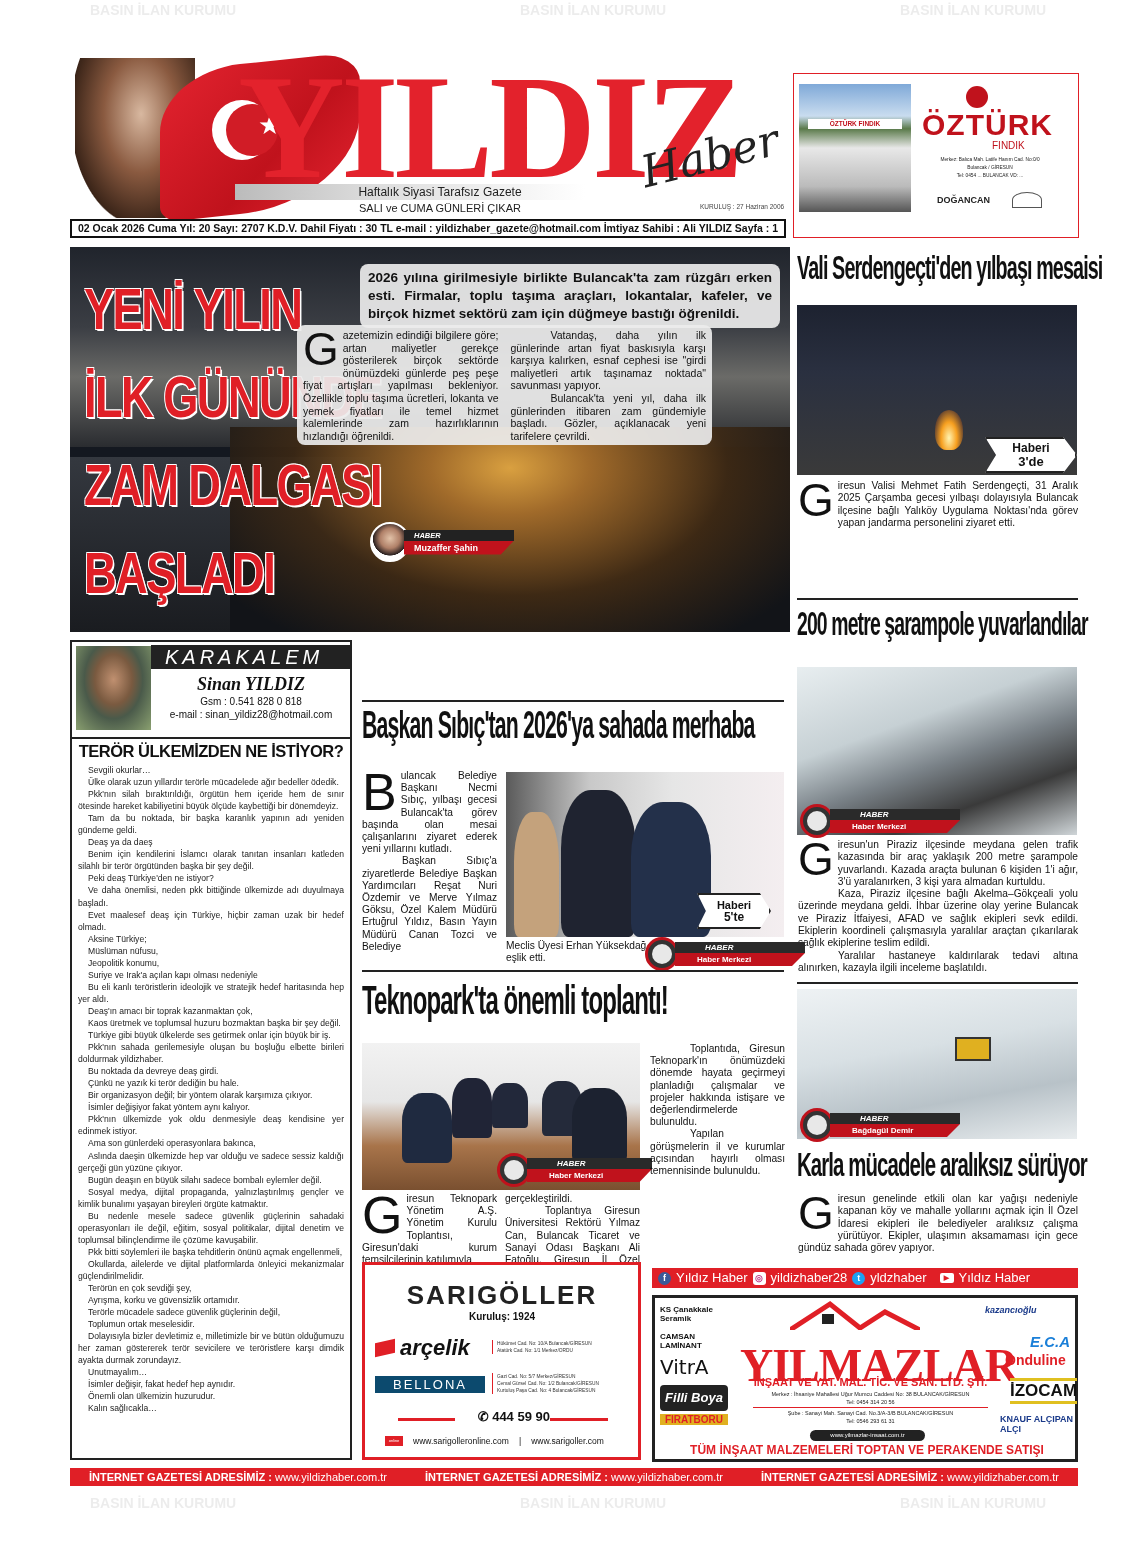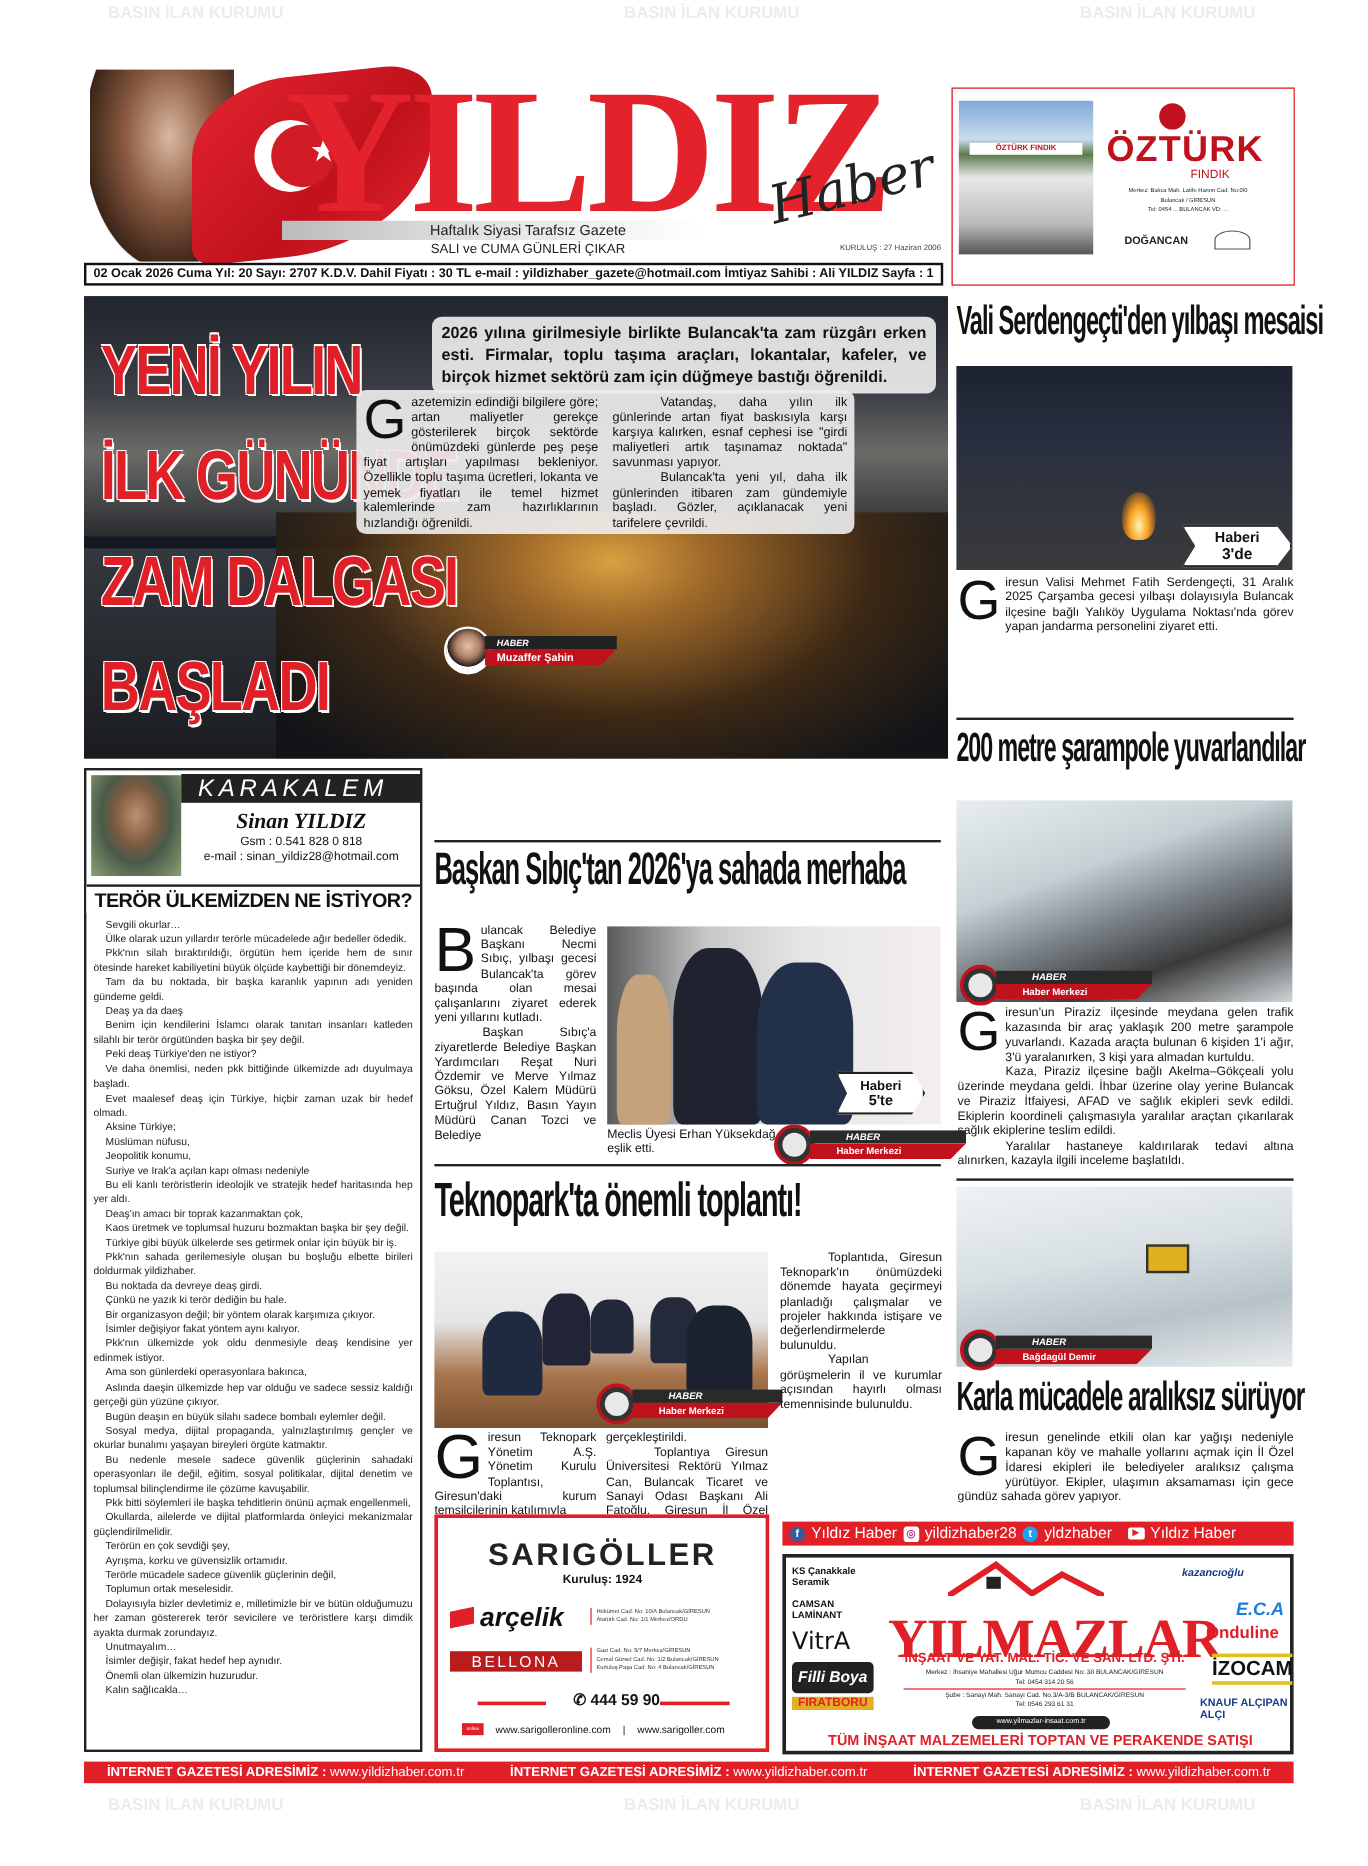--- a/index.html
+++ b/index.html
@@ -89,21 +89,21 @@
 .t-text1{left:362px;top:1193px;width:135px;font-size:10.2px;line-height:12.2px;text-align:justify}
 .t-text2{left:505px;top:1193px;width:135px;font-size:10.2px;line-height:12.2px;text-align:justify}
 .t-text3{left:650px;top:1043px;width:135px;font-size:10.2px;line-height:12.2px;text-align:justify}
 
 .ad-sg{left:362px;top:1262px;width:279px;height:198px;border:3px solid #e01f26;background:#fff}
 .sg-brand{left:392px;top:1280px;width:220px;text-align:center;font-weight:bold;font-size:26px;letter-spacing:2px;color:#222}
 .sg-est{left:392px;top:1311px;width:220px;text-align:center;font-size:10px;font-weight:bold}
 .sg-arcelik{left:375px;top:1335px;font-size:22px;font-style:italic;font-weight:bold;color:#111}
 .sg-arcelik-flag{left:375px;top:1341px;width:20px;height:14px;background:#e01f26;transform:skewY(-12deg)}
 .sg-addr{font-size:4.8px;line-height:7px;color:#333;border-left:1px solid #e01f26;padding-left:4px}
-.sg-bellona{left:375px;top:1376px;width:110px;height:17px;background:#b91c1c;color:#fff;font-size:13px;letter-spacing:2px;text-align:center;line-height:17px}
+.sg-bellona{left:375px;top:1376px;width:110px;height:17px;background:#0c4a6e;color:#fff;font-size:13px;letter-spacing:2px;text-align:center;line-height:17px}
 .sg-phone-line{left:398px;top:1418px;width:210px;height:3px;background:#e01f26}
 .sg-phone{left:455px;top:1409px;width:95px;background:#fff;text-align:right;font-size:13px;font-weight:bold}
 .sg-web{left:385px;top:1436px;width:240px;font-size:8.5px;display:flex;gap:10px;align-items:center}
 .sg-online{width:18px;height:10px;background:#e01f26;color:#fff;font-size:4px;text-align:center;line-height:10px}
 
 .social{left:652px;top:1268px;width:426px;height:20px;background:#e01f26;color:#fff;font-size:13px;line-height:20px;display:flex;align-items:center;gap:5px;padding-left:6px;white-space:nowrap}
 .soc-icon{width:13px;height:13px;border-radius:50%;display:inline-flex;align-items:center;justify-content:center;font-size:9px;font-weight:bold}
 
 .ad-yl{left:652px;top:1295px;width:426px;height:167px;border:3px solid #222;background:#fff}
 .yl-roof{left:790px;top:1300px;width:130px;height:30px}
@@ -218,21 +218,21 @@
       <p>Türkiye gibi büyük ülkelerde ses getirmek onlar için büyük bir iş.</p>
       <p>Pkk'nın sahada gerilemesiyle oluşan bu boşluğu elbette birileri doldurmak yildizhaber.</p>
       <p>Bu noktada da devreye deaş girdi.</p>
       <p>Çünkü ne yazık ki terör dediğin bu hale.</p>
       <p>Bir organizasyon değil; bir yöntem olarak karşımıza çıkıyor.</p>
       <p>İsimler değişiyor fakat yöntem aynı kalıyor.</p>
       <p>Pkk'nın ülkemizde yok oldu denmesiyle deaş kendisine yer edinmek istiyor.</p>
       <p>Ama son günlerdeki operasyonlara bakınca,</p>
       <p>Aslında daeşin ülkemizde hep var olduğu ve sadece sessiz kaldığı gerçeği gün yüzüne çıkıyor.</p>
       <p>Bugün deaşın en büyük silahı sadece bombalı eylemler değil.</p>
-      <p>Sosyal medya, dijital propaganda, yalnızlaştırılmış gençler ve okurlar bunalımı yaşayan bireyleri örgüte katmaktır.</p>
+      <p>Sosyal medya, dijital propaganda, yalnızlaştırılmış gençler ve kimlik bunalımı yaşayan bireyleri örgüte katmaktır.</p>
       <p>Bu nedenle mesele sadece güvenlik güçlerinin sahadaki operasyonları ile değil, eğitim, sosyal politikalar, dijital denetim ve toplumsal bilinçlendirme ile çözüme kavuşabilir.</p>
       <p>Pkk bitti söylemleri ile başka tehditlerin önünü açmak engellenmeli,</p>
       <p>Okullarda, ailelerde ve dijital platformlarda önleyici mekanizmalar güçlendirilmelidir.</p>
       <p>Terörün en çok sevdiği şey,</p>
       <p>Ayrışma, korku ve güvensizlik ortamıdır.</p>
       <p>Terörle mücadele sadece güvenlik güçlerinin değil,</p>
       <p>Toplumun ortak meselesidir.</p>
       <p>Dolayısıyla bizler devletimiz e, milletimizle bir ve bütün olduğumuzu her zaman göstererek terör sevicilere ve teröristlere karşı dimdik ayakta durmak zorundayız.</p>
       <p>Unutmayalım…</p>
       <p>İsimler değişir, fakat hedef hep aynıdır.</p>

